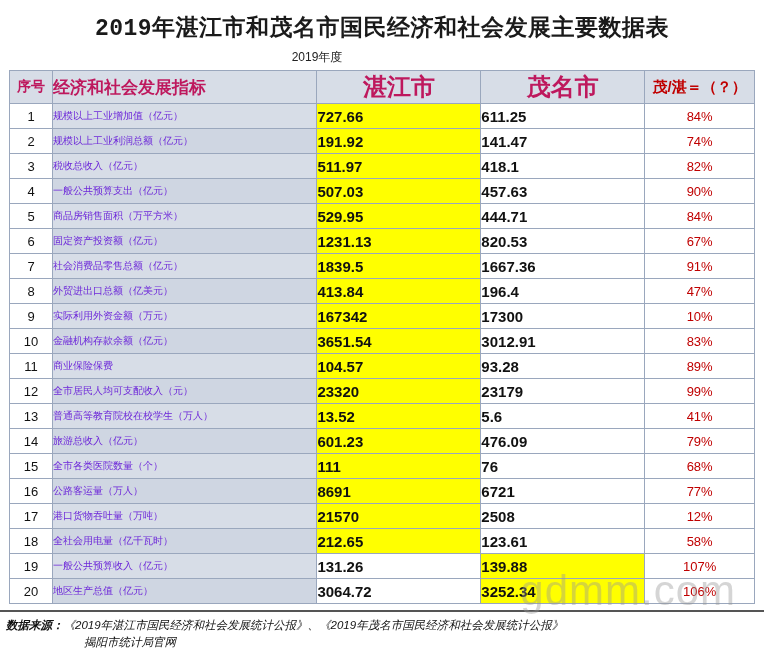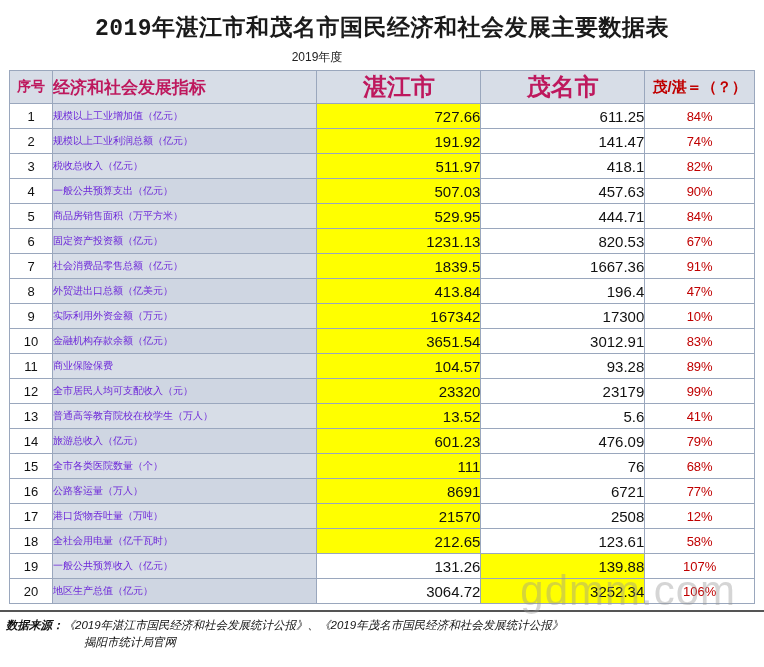--- a/index.html
+++ b/index.html
@@ -69,23 +69,23 @@
   td.name {
     text-align: left;
     padding-left: 6px;
     font-size: 10px;
     color: #6d28d9;
     background: #d7dde7;
     white-space: nowrap;
     overflow: hidden;
   }
   td.val {
-    text-align: right;
+    text-align: left;
     font-size: 15px;
-    font-weight: normal;
+    font-weight: bold;
     color: #111;
     background: #ffffff;
     font-family: "Liberation Sans", sans-serif;
   }
   td.val.hl { background: #ffff00; }
   td.ratio {
     text-align: center;
     font-size: 13px;
     color: #c00000;
     background: #ffffff;

